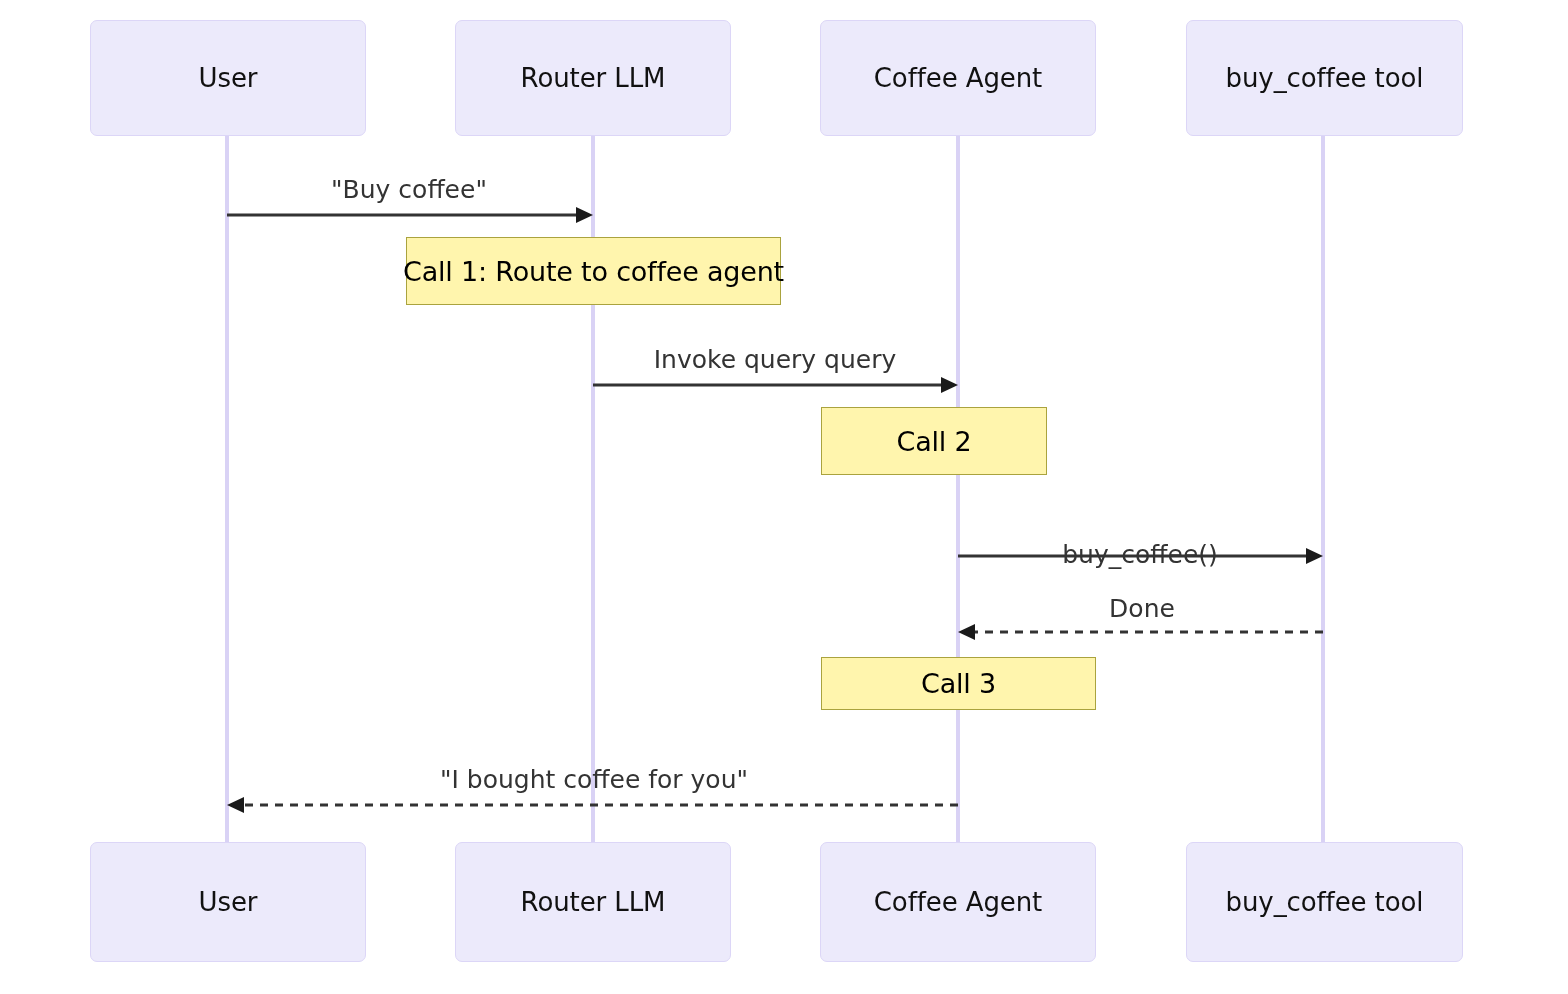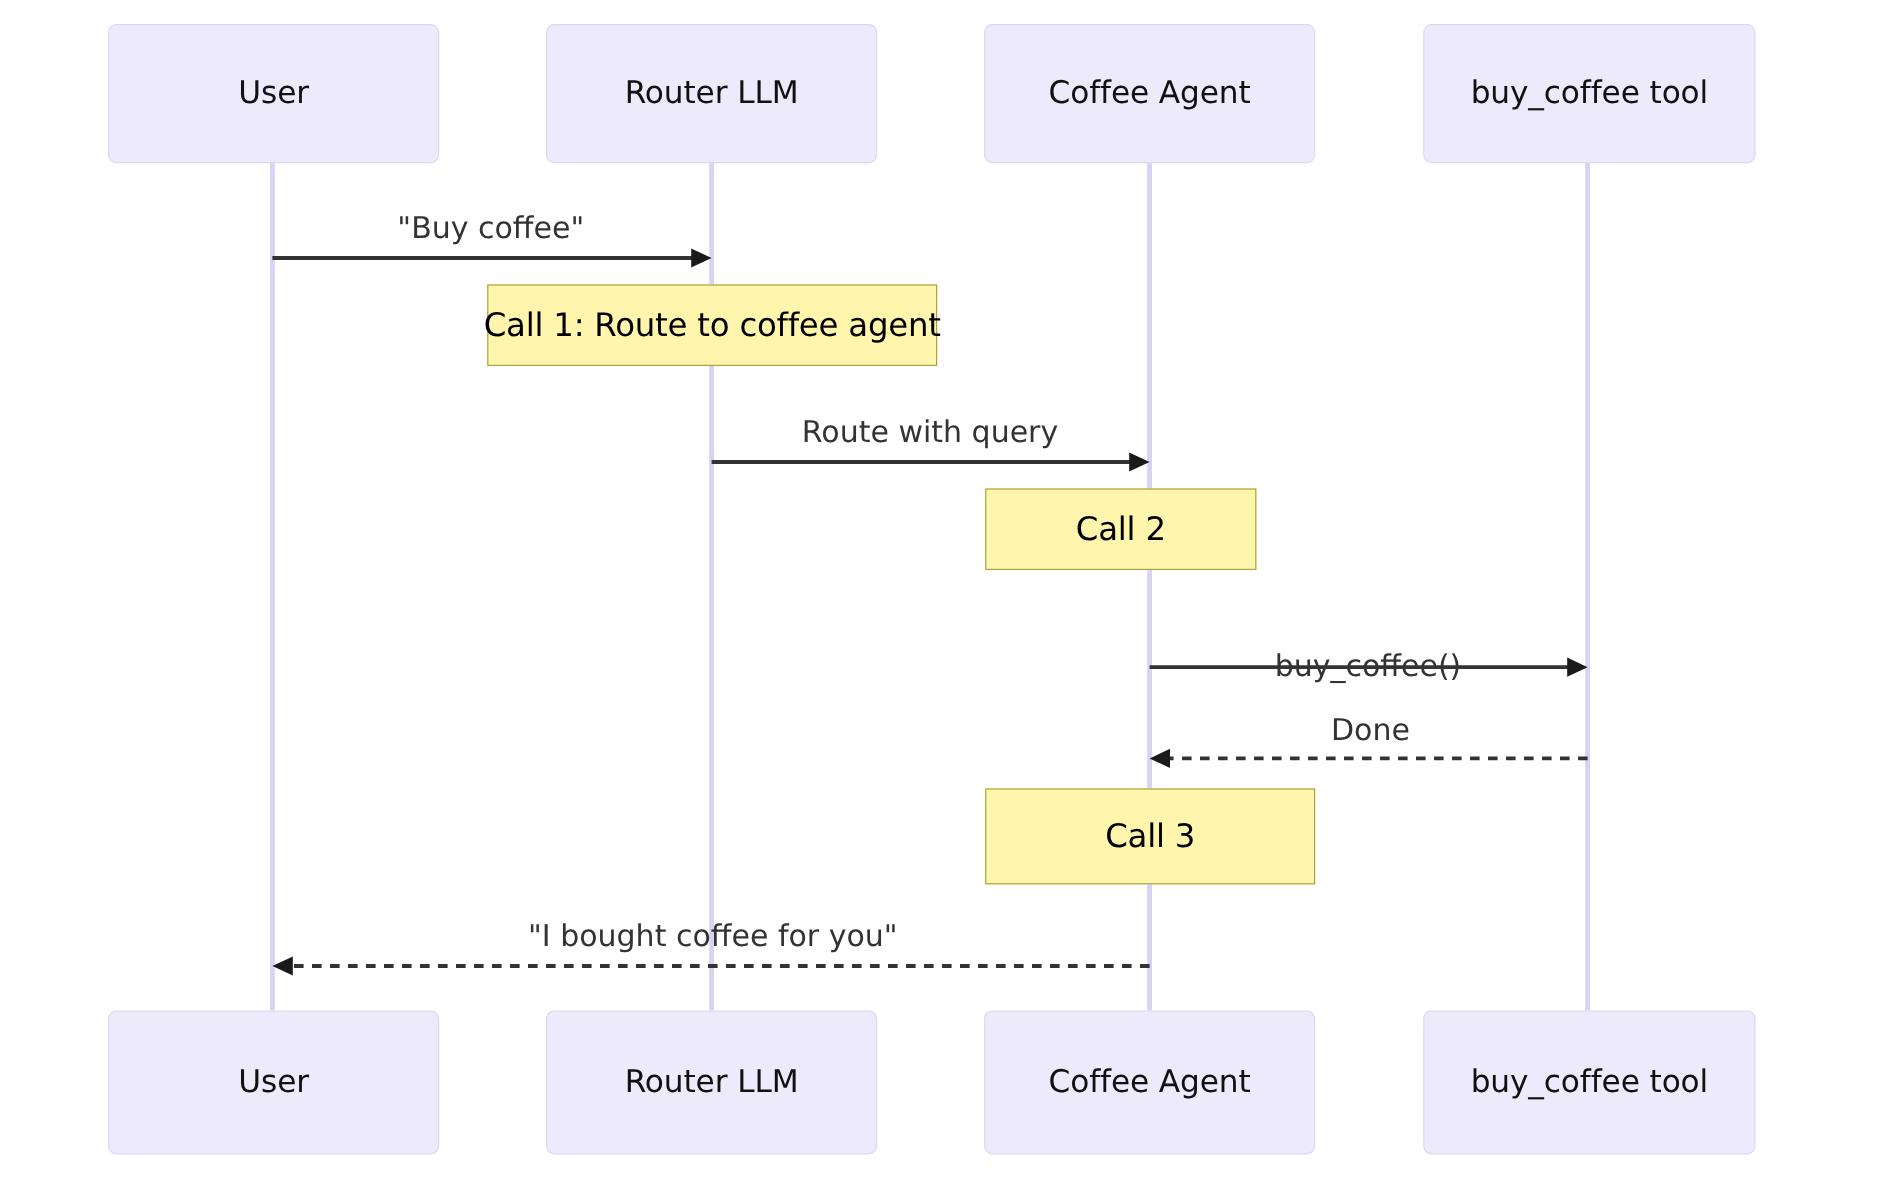--- a/index.html
+++ b/index.html
@@ -106,33 +106,33 @@
     </div>
     <div class="actor-box" style="left: 1186px; top: 842px; width: 277px; height: 120px;">
       <span class="actor-label">buy_coffee tool</span>
     </div>
     <div class="note-box" style="left: 406px; top: 237px; width: 375px; height: 68px;">
       <span class="note-label">Call 1: Route to coffee agent</span>
     </div>
     <div class="note-box" style="left: 821px; top: 407px; width: 226px; height: 68px;">
       <span class="note-label">Call 2</span>
     </div>
-    <div class="note-box" style="left: 821px; top: 657px; width: 275px; height: 80px;">
+    <div class="note-box" style="left: 821px; top: 657px; width: 275px; height: 53px;">
       <span class="note-label">Call 3</span>
     </div>
     <svg class="msg-svg" width="370" height="26" style="left: 225px; top: 202px;">
       <line x1="2" y1="13" x2="354" y2="13" stroke="#333333" stroke-width="3.2"></line>
       <polygon points="368,13 351,5 351,21" fill="#1a1a1a"></polygon>
     </svg>
     <div class="msg-label" style="left: 409px; top: 175px;">"Buy coffee"</div>
     <svg class="msg-svg" width="369" height="26" style="left: 591px; top: 372px;">
       <line x1="2" y1="13" x2="353" y2="13" stroke="#333333" stroke-width="3.2"></line>
       <polygon points="367,13 350,5 350,21" fill="#1a1a1a"></polygon>
     </svg>
-    <div class="msg-label" style="left: 775px; top: 345px;">Route with query</div>
+    <div class="msg-label" style="left: 775px; top: 345px;">Invoke query query</div>
     <svg class="msg-svg" width="369" height="26" style="left: 956px; top: 543px;">
       <line x1="2" y1="13" x2="353" y2="13" stroke="#333333" stroke-width="3.2"></line>
       <polygon points="367,13 350,5 350,21" fill="#1a1a1a"></polygon>
     </svg>
     <div class="msg-label" style="left: 1140px; top: 516px; margin-top: 24px;">buy_coffee()</div>
     <svg class="msg-svg" width="369" height="26" style="left: 956px; top: 619px;">
       <line x1="367" y1="13" x2="16" y2="13" stroke="#333333" stroke-width="3.2" stroke-dasharray="8,7"></line>
       <polygon points="2,13 19,5 19,21" fill="#1a1a1a"></polygon>
     </svg>
     <div class="msg-label" style="left: 1142px; top: 594px; text-align: center;">Done</div>

